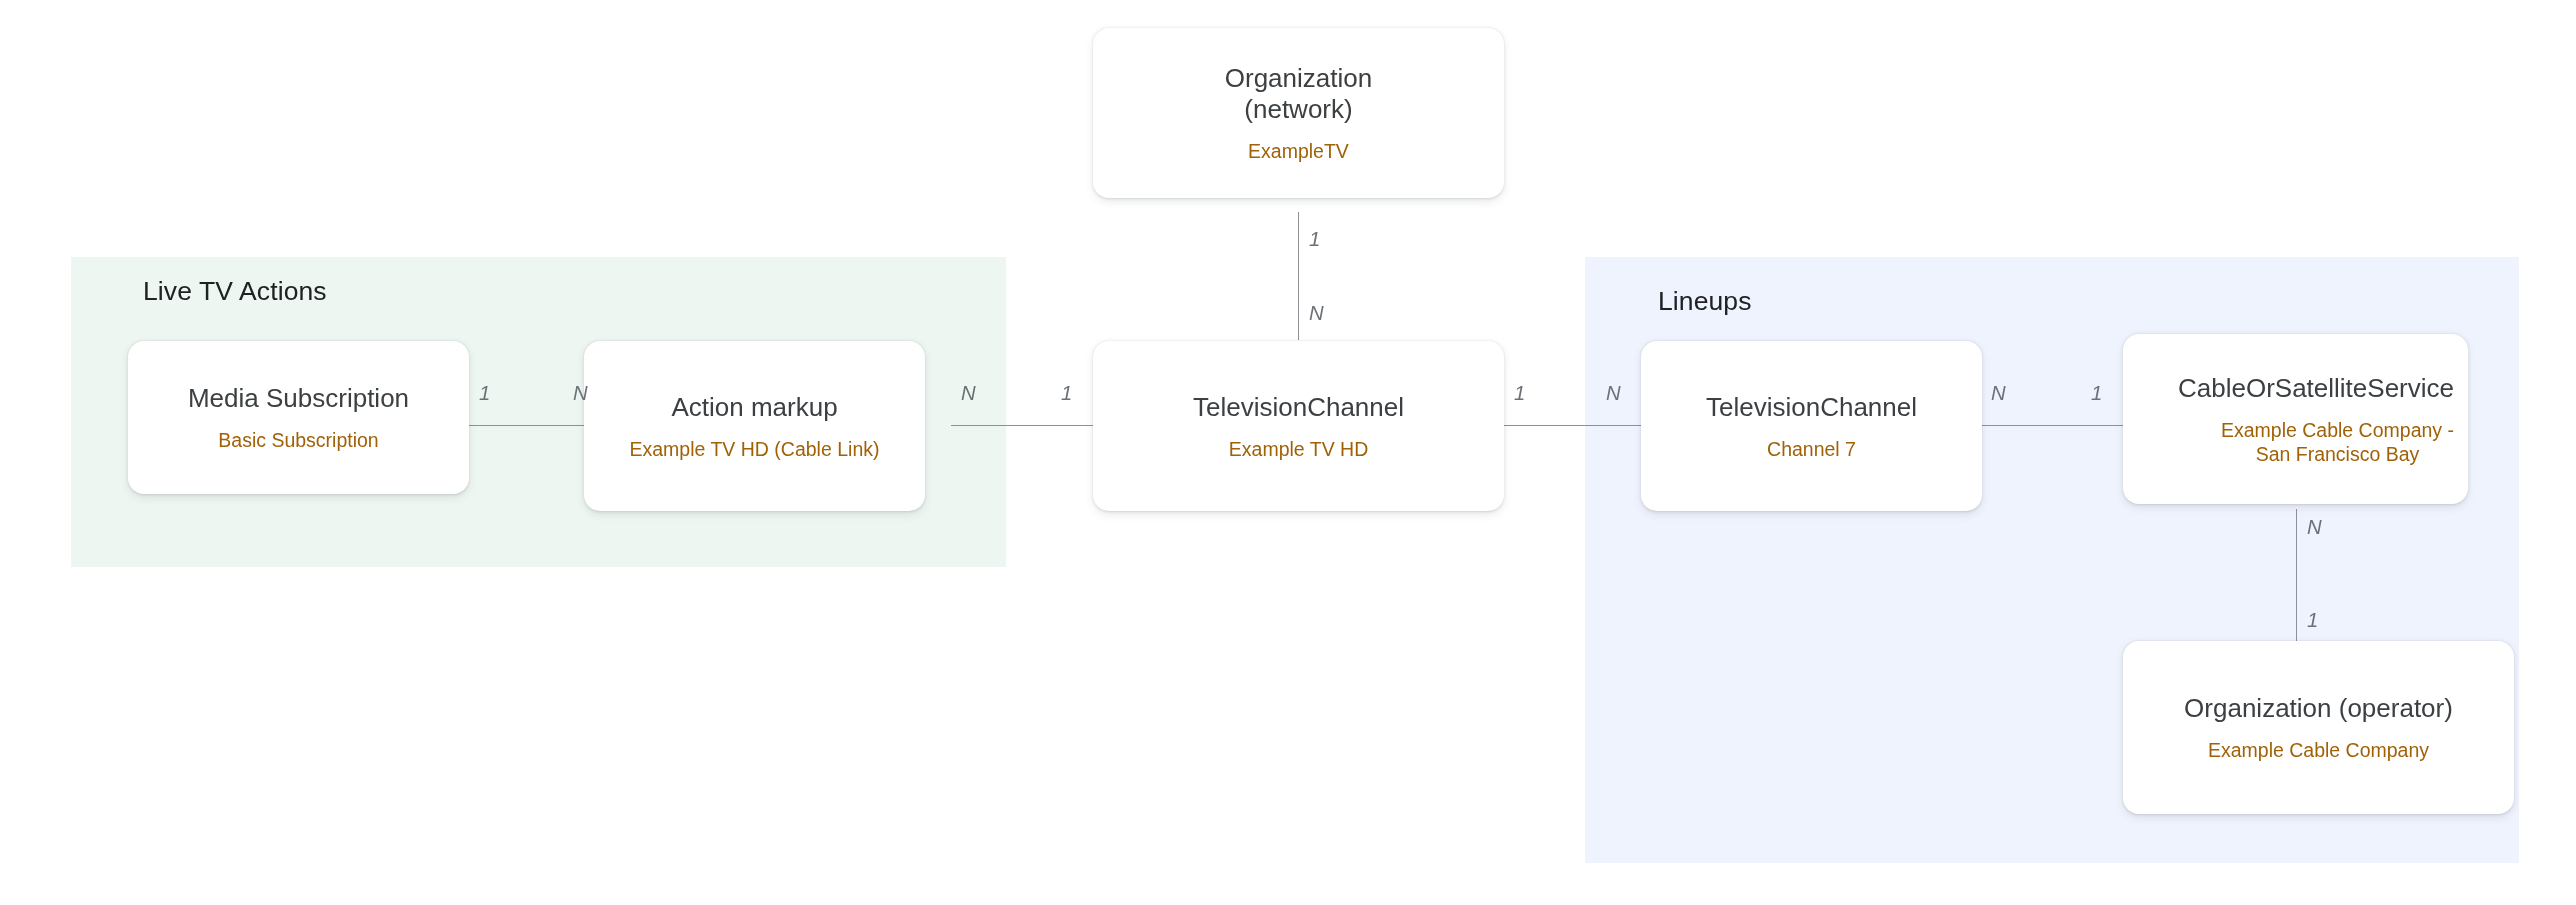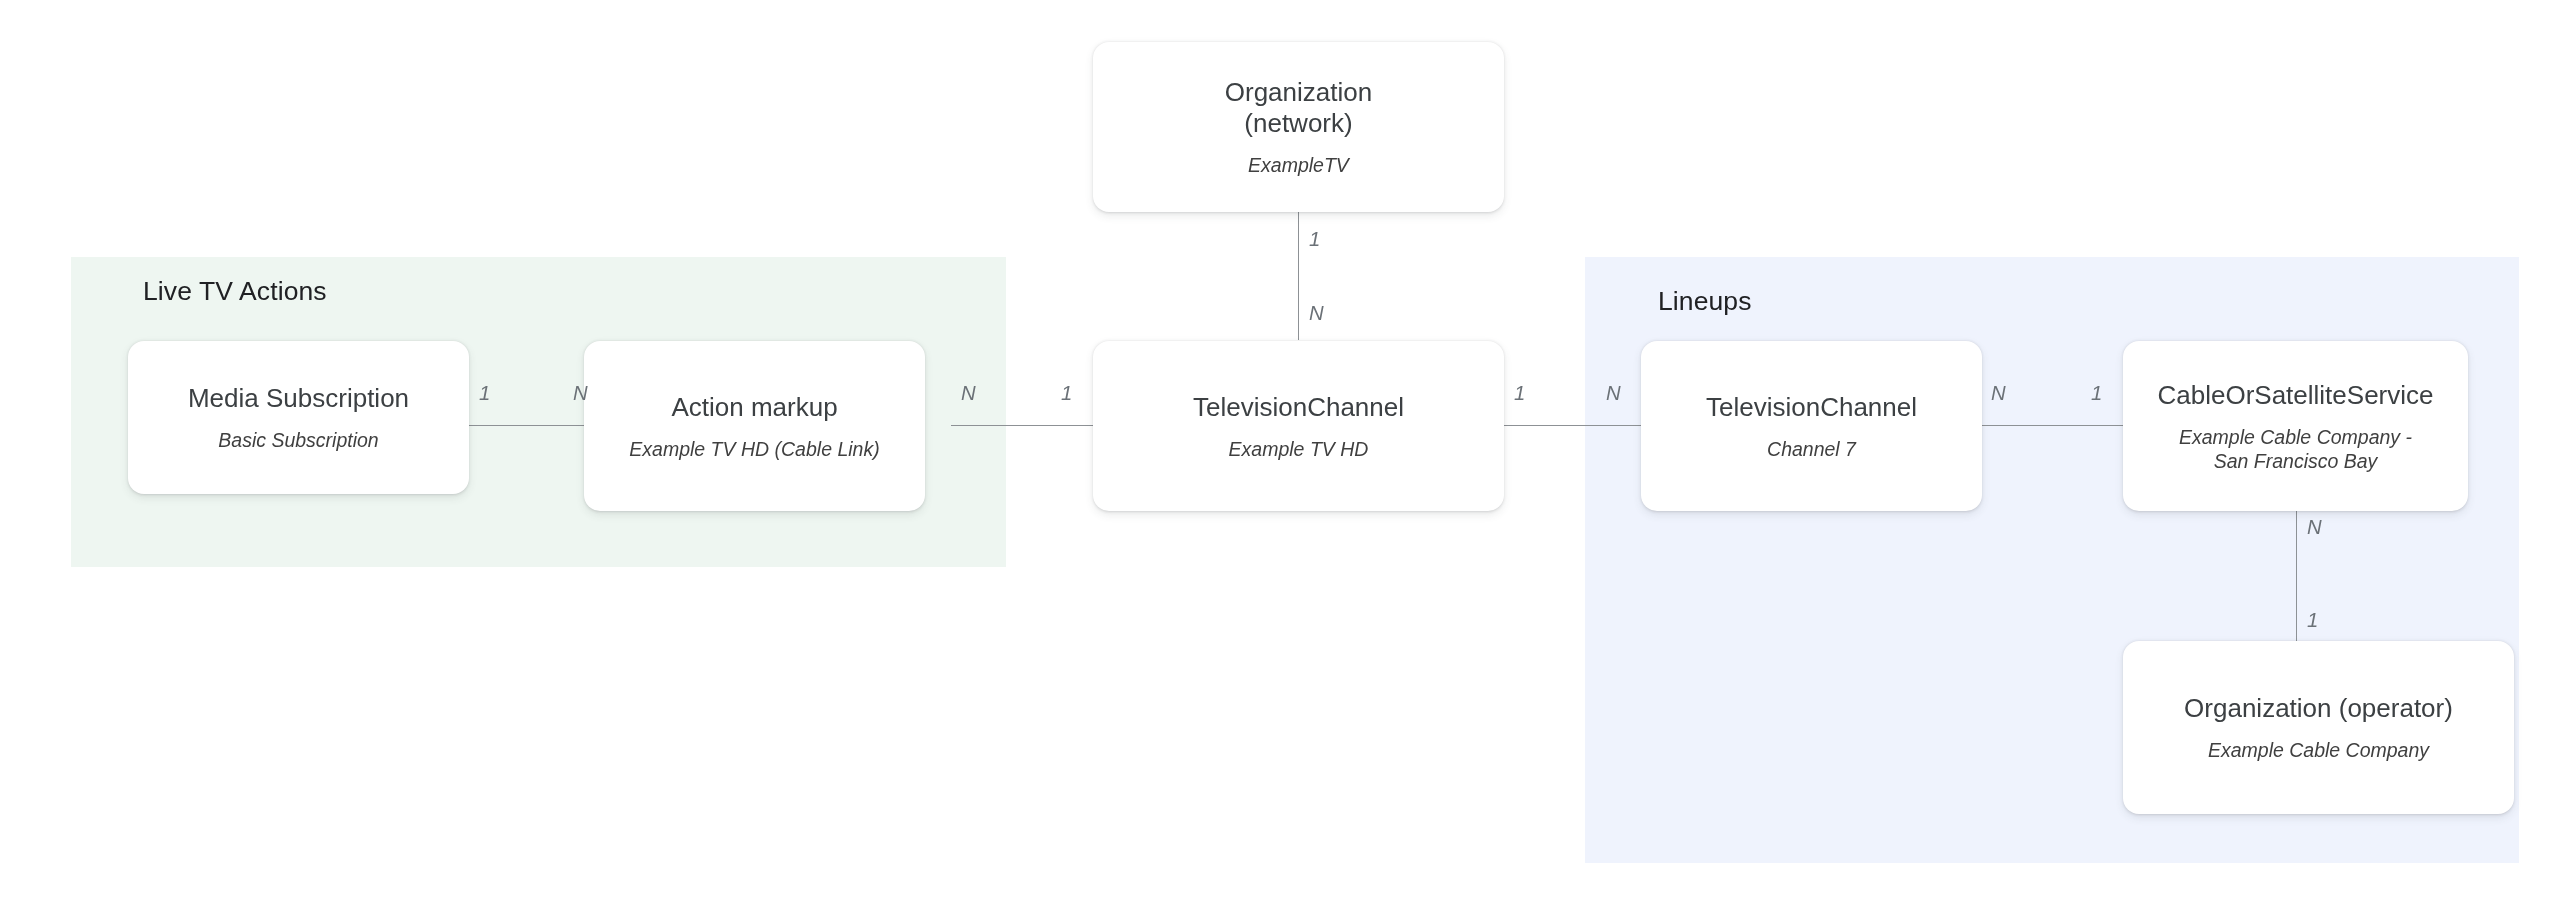--- a/index.html
+++ b/index.html
@@ -58,25 +58,24 @@
     line-height: 31px;
     color: #3c4043;
     text-align: center;
     font-weight: 400;
     white-space: pre-line;
   }
   .node-subtitle {
     margin-top: 14px;
     font-size: 19.5px;
     line-height: 24px;
-    color: #404040;
+    color: #a16207;
     text-align: center;
     font-weight: 400;
     white-space: pre-line;
-    font-style: italic;
   }
 
   
   .edge-h {
     position: absolute;
     height: 0;
     border-top: 1.8px solid #8d9195;
     z-index: 1;
   }
   .edge-v {
@@ -125,21 +124,21 @@
   <div class="card-label" style="left:1606px; top:382px;">N</div>
 
   <div class="edge-h" style="left:1982px; top:425px; width:142px;"></div>
   <div class="card-label" style="left:1991px; top:382px;">N</div>
   <div class="card-label" style="left:2091px; top:382px;">1</div>
 
   <div class="edge-v" style="left:2296px; top:509px; height:133px;"></div>
   <div class="card-label" style="left:2307px; top:516px;">N</div>
   <div class="card-label" style="left:2307px; top:609px;">1</div>
 
-  <div class="node" style="left:1093px; top:42px; width:411px; height:170px;">
+  <div class="node" style="left:1093px; top:28px; width:411px; height:170px;">
     <div class="node-title">Organization
 (network)</div>
     <div class="node-subtitle">ExampleTV</div>
   </div>
 
   <div class="node" style="left:128px; top:341px; width:341px; height:153px;">
     <div class="node-title">Media Subscription</div>
     <div class="node-subtitle">Basic Subscription</div>
   </div>
 
@@ -151,21 +150,21 @@
   <div class="node" style="left:1093px; top:341px; width:411px; height:170px;">
     <div class="node-title">TelevisionChannel</div>
     <div class="node-subtitle">Example TV HD</div>
   </div>
 
   <div class="node" style="left:1641px; top:341px; width:341px; height:170px;">
     <div class="node-title">TelevisionChannel</div>
     <div class="node-subtitle">Channel 7</div>
   </div>
 
-  <div class="node" style="left:2123px; top:341px; width:345px; height:170px;">
+  <div class="node" style="left:2123px; top:334px; width:345px; height:170px;align-items:flex-end;">
     <div class="node-title">CableOrSatelliteService</div>
     <div class="node-subtitle">Example Cable Company -
 San Francisco Bay</div>
   </div>
 
   <div class="node" style="left:2123px; top:641px; width:391px; height:173px;">
     <div class="node-title">Organization (operator)</div>
     <div class="node-subtitle">Example Cable Company</div>
   </div>
 

